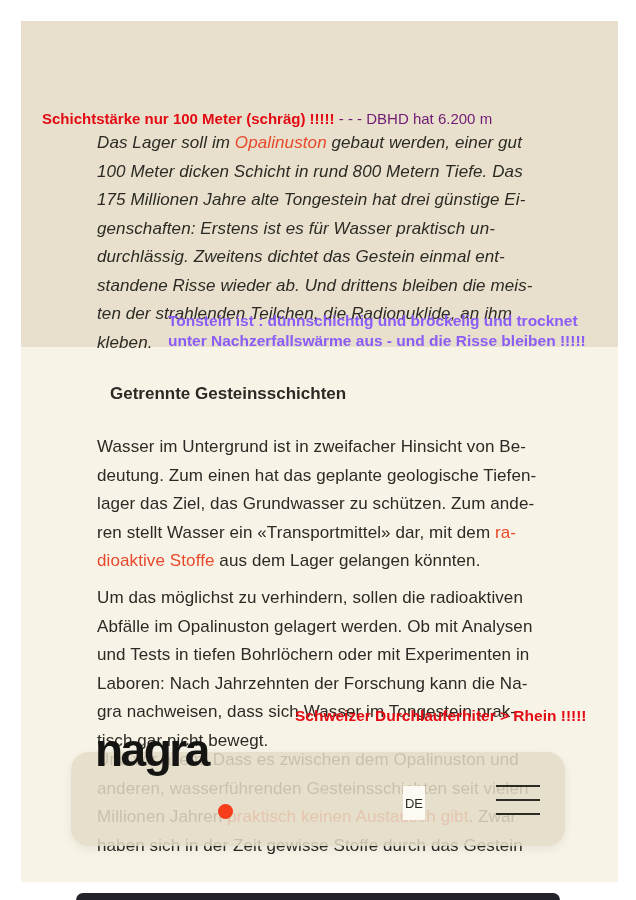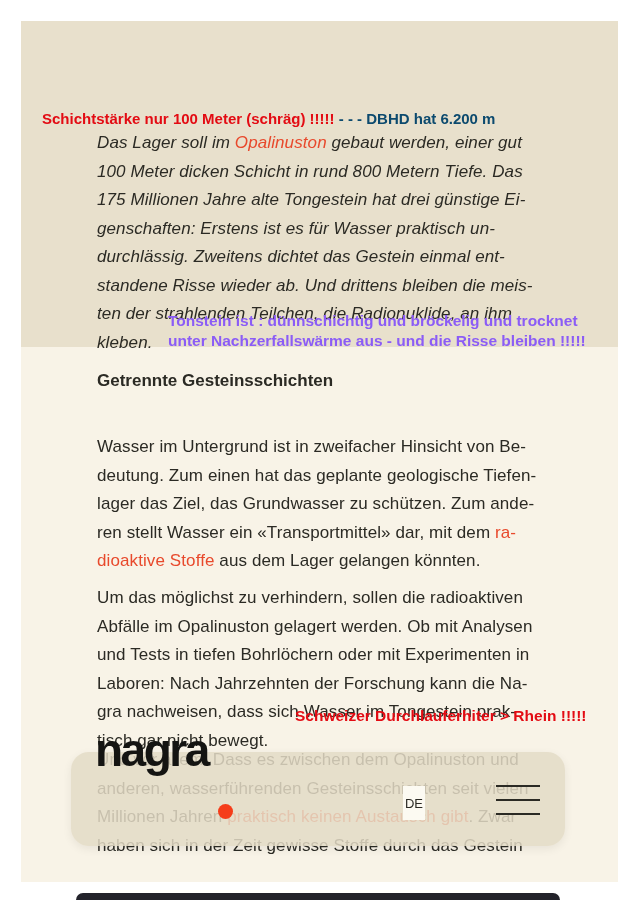--- a/index.html
+++ b/index.html
@@ -8,21 +8,21 @@
     background:#ffffff;
     font-family:"Liberation Sans","DejaVu Sans",sans-serif;
     -webkit-font-smoothing:antialiased;
   }
   .abs{position:absolute;}
   .panel-top{left:21px;top:21px;width:597px;height:326px;background:#e8e0cc;}
   .panel-bottom{left:21px;top:347px;width:597px;height:535px;background:#f8f3e7;}
 
   .anno-top{left:42px;top:36px;width:560px;font-size:15px;line-height:33px;white-space:pre-wrap;}
   .anno-bold{font-weight:bold;color:#e30b13;}
-  .anno-light{font-weight:bold;color:#0c4a6e;}
+  .anno-light{font-weight:normal;color:#701a75;}
 
   .body-text{
     width:520px;color:#2b2a24;font-size:17px;line-height:28.5px;
     white-space:pre-wrap;letter-spacing:0.1px;
   }
   .para1{left:97px;top:112px;font-style:italic;}
   .para2{left:97px;top:416px;}
   .para3{left:97px;top:567px;}
   .para4{left:97px;top:729px;}
   .link{color:#e8492c;text-decoration:none;cursor:pointer;}
@@ -69,21 +69,21 @@
 175 Millionen Jahre alte Tongestein hat drei günstige Ei-
 genschaften: Erstens ist es für Wasser praktisch un-
 durchlässig. Zweitens dichtet das Gestein einmal ent-
 standene Risse wieder ab. Und drittens bleiben die meis-
 ten der strahlenden Teilchen, die Radionuklide, an ihm
 kleben.</span></p>
 
 <div class="abs anno-mid">Tonstein ist : dünnschichtig und bröckelig und trocknet
 unter Nachzerfallswärme aus - und die Risse bleiben !!!!!</div>
 
-<h2 class="abs heading" style="margin:0;text-align:center;">Getrennte Gesteinsschichten</h2>
+<h2 class="abs heading" style="margin:13px;text-align:center;">Getrennte Gesteinsschichten</h2>
 
 <p class="abs body-text para2"><span>Wasser im Untergrund ist in zweifacher Hinsicht von Be-
 deutung. Zum einen hat das geplante geologische Tiefen-
 lager das Ziel, das Grundwasser zu schützen. Zum ande-
 ren stellt Wasser ein «Transportmittel» dar, mit dem </span><a class="link">ra-
 dioaktive Stoffe</a><span> aus dem Lager gelangen könnten.</span></p>
 
 <p class="abs body-text para3">Um das möglichst zu verhindern, sollen die radioaktiven
 Abfälle im Opalinuston gelagert werden. Ob mit Analysen
 und Tests in tiefen Bohrlöchern oder mit Experimenten in

